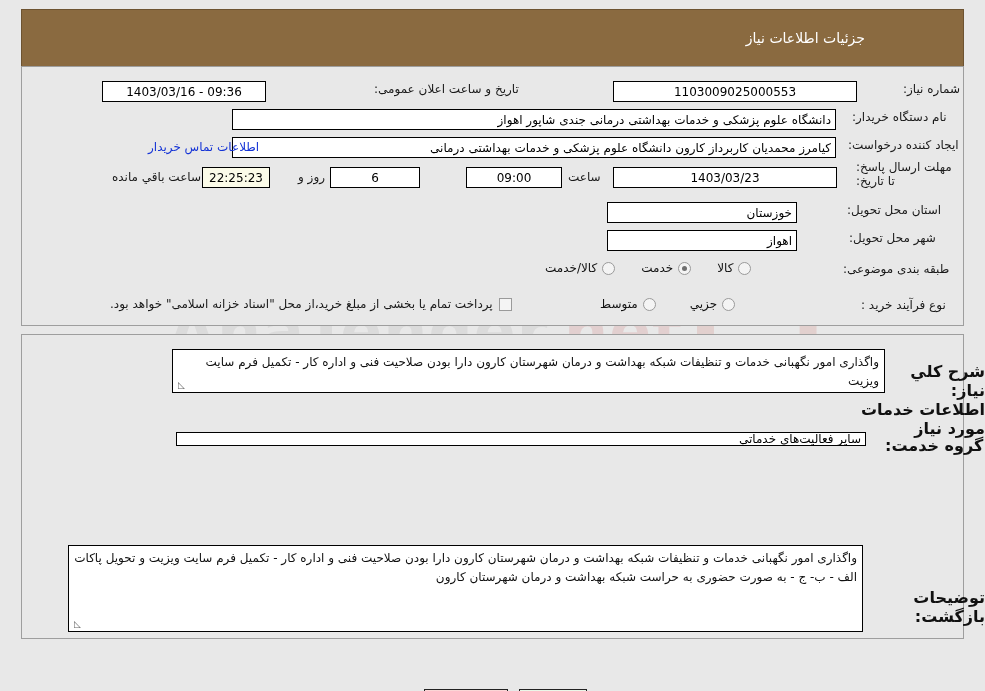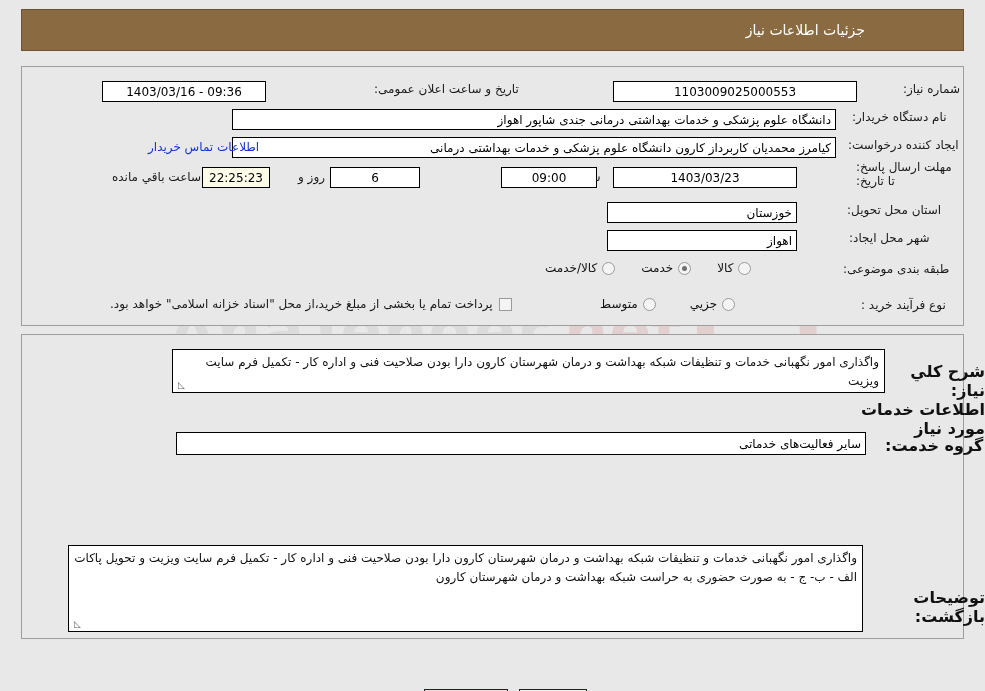--- a/index.html
+++ b/index.html
@@ -38,21 +38,21 @@
   }
   .wm-text{
     font-size:62px;font-weight:bold;color:#888;letter-spacing:1px;
     direction:ltr;font-family:"DejaVu Sans","Liberation Sans",sans-serif;
     white-space:nowrap;
   }
   .wm-text .net{color:#b33;}
 
   
   .titlebar{
-    position:absolute;left:21px;top:9px;width:943px;height:42px;
+    position:absolute;left:21px;top:9px;width:943px;height:58px;
     background:#8a6a40;
     border:1px solid #6d5331;
     box-sizing:border-box;
     display:flex;align-items:center;justify-content:flex-start;
     z-index:2;
   }
   .titlebar .t{
     color:#ffffff;font-size:14px;margin-right:98px;
   }
 
@@ -174,35 +174,35 @@
 
 <div class="row" style="left:848px;top:138px;z-index:3;">
   <span class="lbl">ایجاد کننده درخواست:</span>
 </div>
 <div class="fld right" style="position:absolute;left:232px;top:137px;width:604px;z-index:3;">کیامرز محمدیان کاربرداز کارون دانشگاه علوم پزشکی و خدمات بهداشتی درمانی</div>
 <span class="link" style="position:absolute;left:148px;top:140px;z-index:4;">اطلاعات تماس خریدار</span>
 
 <div class="row" style="left:856px;top:160px;width:104px;display:block;text-align:left;z-index:3;">
   <span class="lbl">مهلت ارسال پاسخ: تا تاریخ:</span>
 </div>
-<div class="fld ltr" style="position:absolute;left:613px;top:167px;width:184px;z-index:3;">1403/03/23</div>
+<div class="fld ltr" style="position:absolute;left:613px;top:167px;width:224px;z-index:3;">1403/03/23</div>
 <span class="lbl" style="position:absolute;left:568px;top:170px;z-index:3;">ساعت</span>
-<div class="fld ltr" style="position:absolute;left:466px;top:167px;width:96px;z-index:3;margin-left:35px;">09:00</div>
+<div class="fld ltr" style="position:absolute;left:466px;top:167px;width:96px;z-index:3;">09:00</div>
 <div class="fld ltr" style="position:absolute;left:330px;top:167px;width:90px;z-index:3;">6</div>
 <span class="lbl" style="position:absolute;left:298px;top:170px;z-index:3;">روز و</span>
 <div class="fld ltr cream" style="position:absolute;left:202px;top:167px;width:68px;z-index:3;">22:25:23</div>
 <span class="lbl" style="position:absolute;left:112px;top:170px;z-index:3;">ساعت باقي مانده</span>
 
 <div class="row" style="left:847px;top:203px;z-index:3;">
   <span class="lbl">استان محل تحویل:</span>
 </div>
 <div class="fld right" style="position:absolute;left:607px;top:202px;width:190px;z-index:3;">خوزستان</div>
 
 <div class="row" style="left:849px;top:231px;z-index:3;">
-  <span class="lbl">شهر محل ایجاد:</span>
+  <span class="lbl">شهر محل تحویل:</span>
 </div>
 <div class="fld right" style="position:absolute;left:607px;top:230px;width:190px;z-index:3;">اهواز</div>
 
 <div class="row" style="left:843px;top:262px;z-index:3;">
   <span class="lbl">طبقه بندی موضوعی:</span>
 </div>
 <div style="position:absolute;left:545px;top:261px;display:flex;align-items:center;gap:26px;z-index:3;">
   <div class="opt">
     <span class="radio" id="cat-r0"></span>
     <span>کالا</span>
@@ -239,21 +239,21 @@
 
 <span class="sec-h" style="left:895px;top:362px;z-index:3;">شرح کلي نیاز:</span>
 <div class="area" style="left:172px;top:349px;width:713px;height:44px;z-index:3;">
   <span>واگذاری امور نگهبانی خدمات و تنظیفات شبکه بهداشت و درمان شهرستان کارون  دارا بودن صلاحیت فنی و اداره کار - تکمیل فرم سایت ویزیت</span>
   <span class="grip">◺</span>
 </div>
 
 <span class="sec-h" style="left:844px;top:400px;z-index:3;">اطلاعات خدمات مورد نیاز</span>
 
 <span class="sec-h" style="left:885px;top:436px;z-index:3;">گروه خدمت:</span>
-<div class="fld right" style="position:absolute;left:176px;top:432px;width:690px;height:23px;z-index:3;">سایر فعالیت‌های خدماتی</div>
+<div class="fld right" style="position:absolute;left:176px;top:432px;width:690px;height:14px;z-index:3;">سایر فعالیت‌های خدماتی</div>
 
 <table class="grid" id="services-table" style="left:46px;top:477px;width:893px;">
   <thead>
     <tr>
       <th style="width:34px;">ردیف</th>
       <th style="width:150px;">کد خدمت</th>
       <th>نام خدمت</th>
       <th style="width:128px;">واحد اندازه گیری</th>
       <th style="width:124px;">تعداد / مقدار</th>
       <th style="width:124px;">تاریخ نیاز</th>

